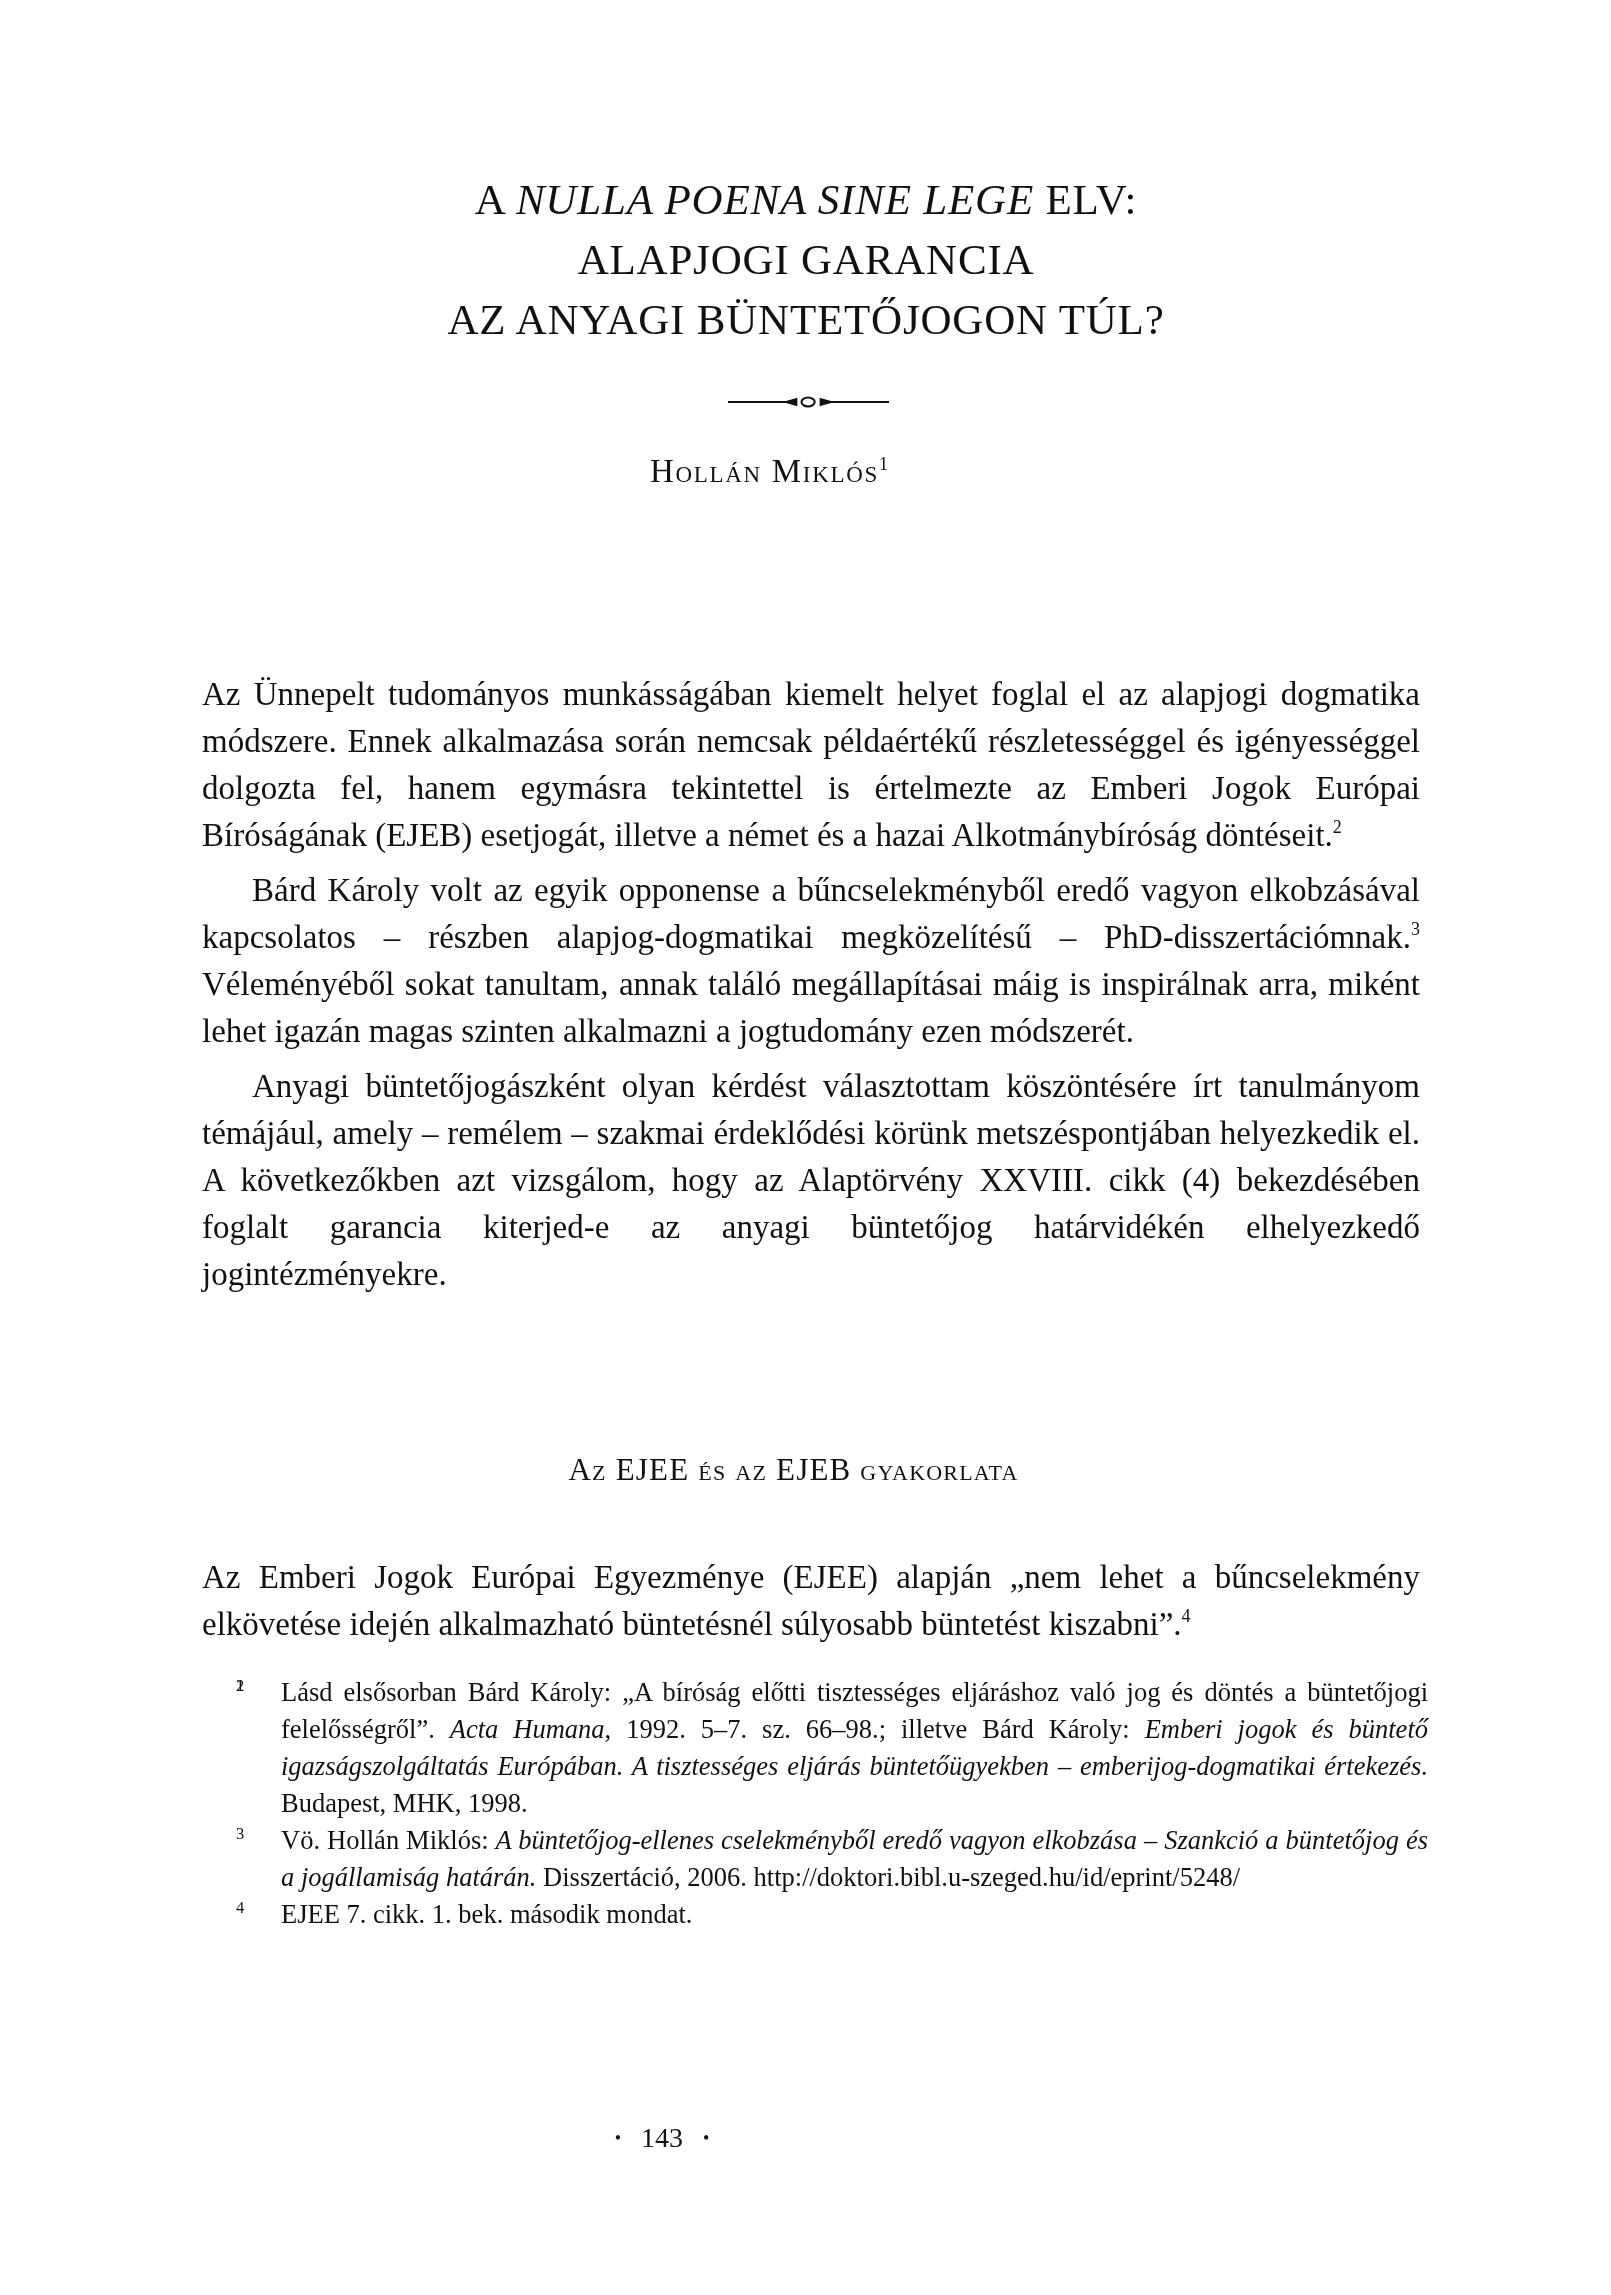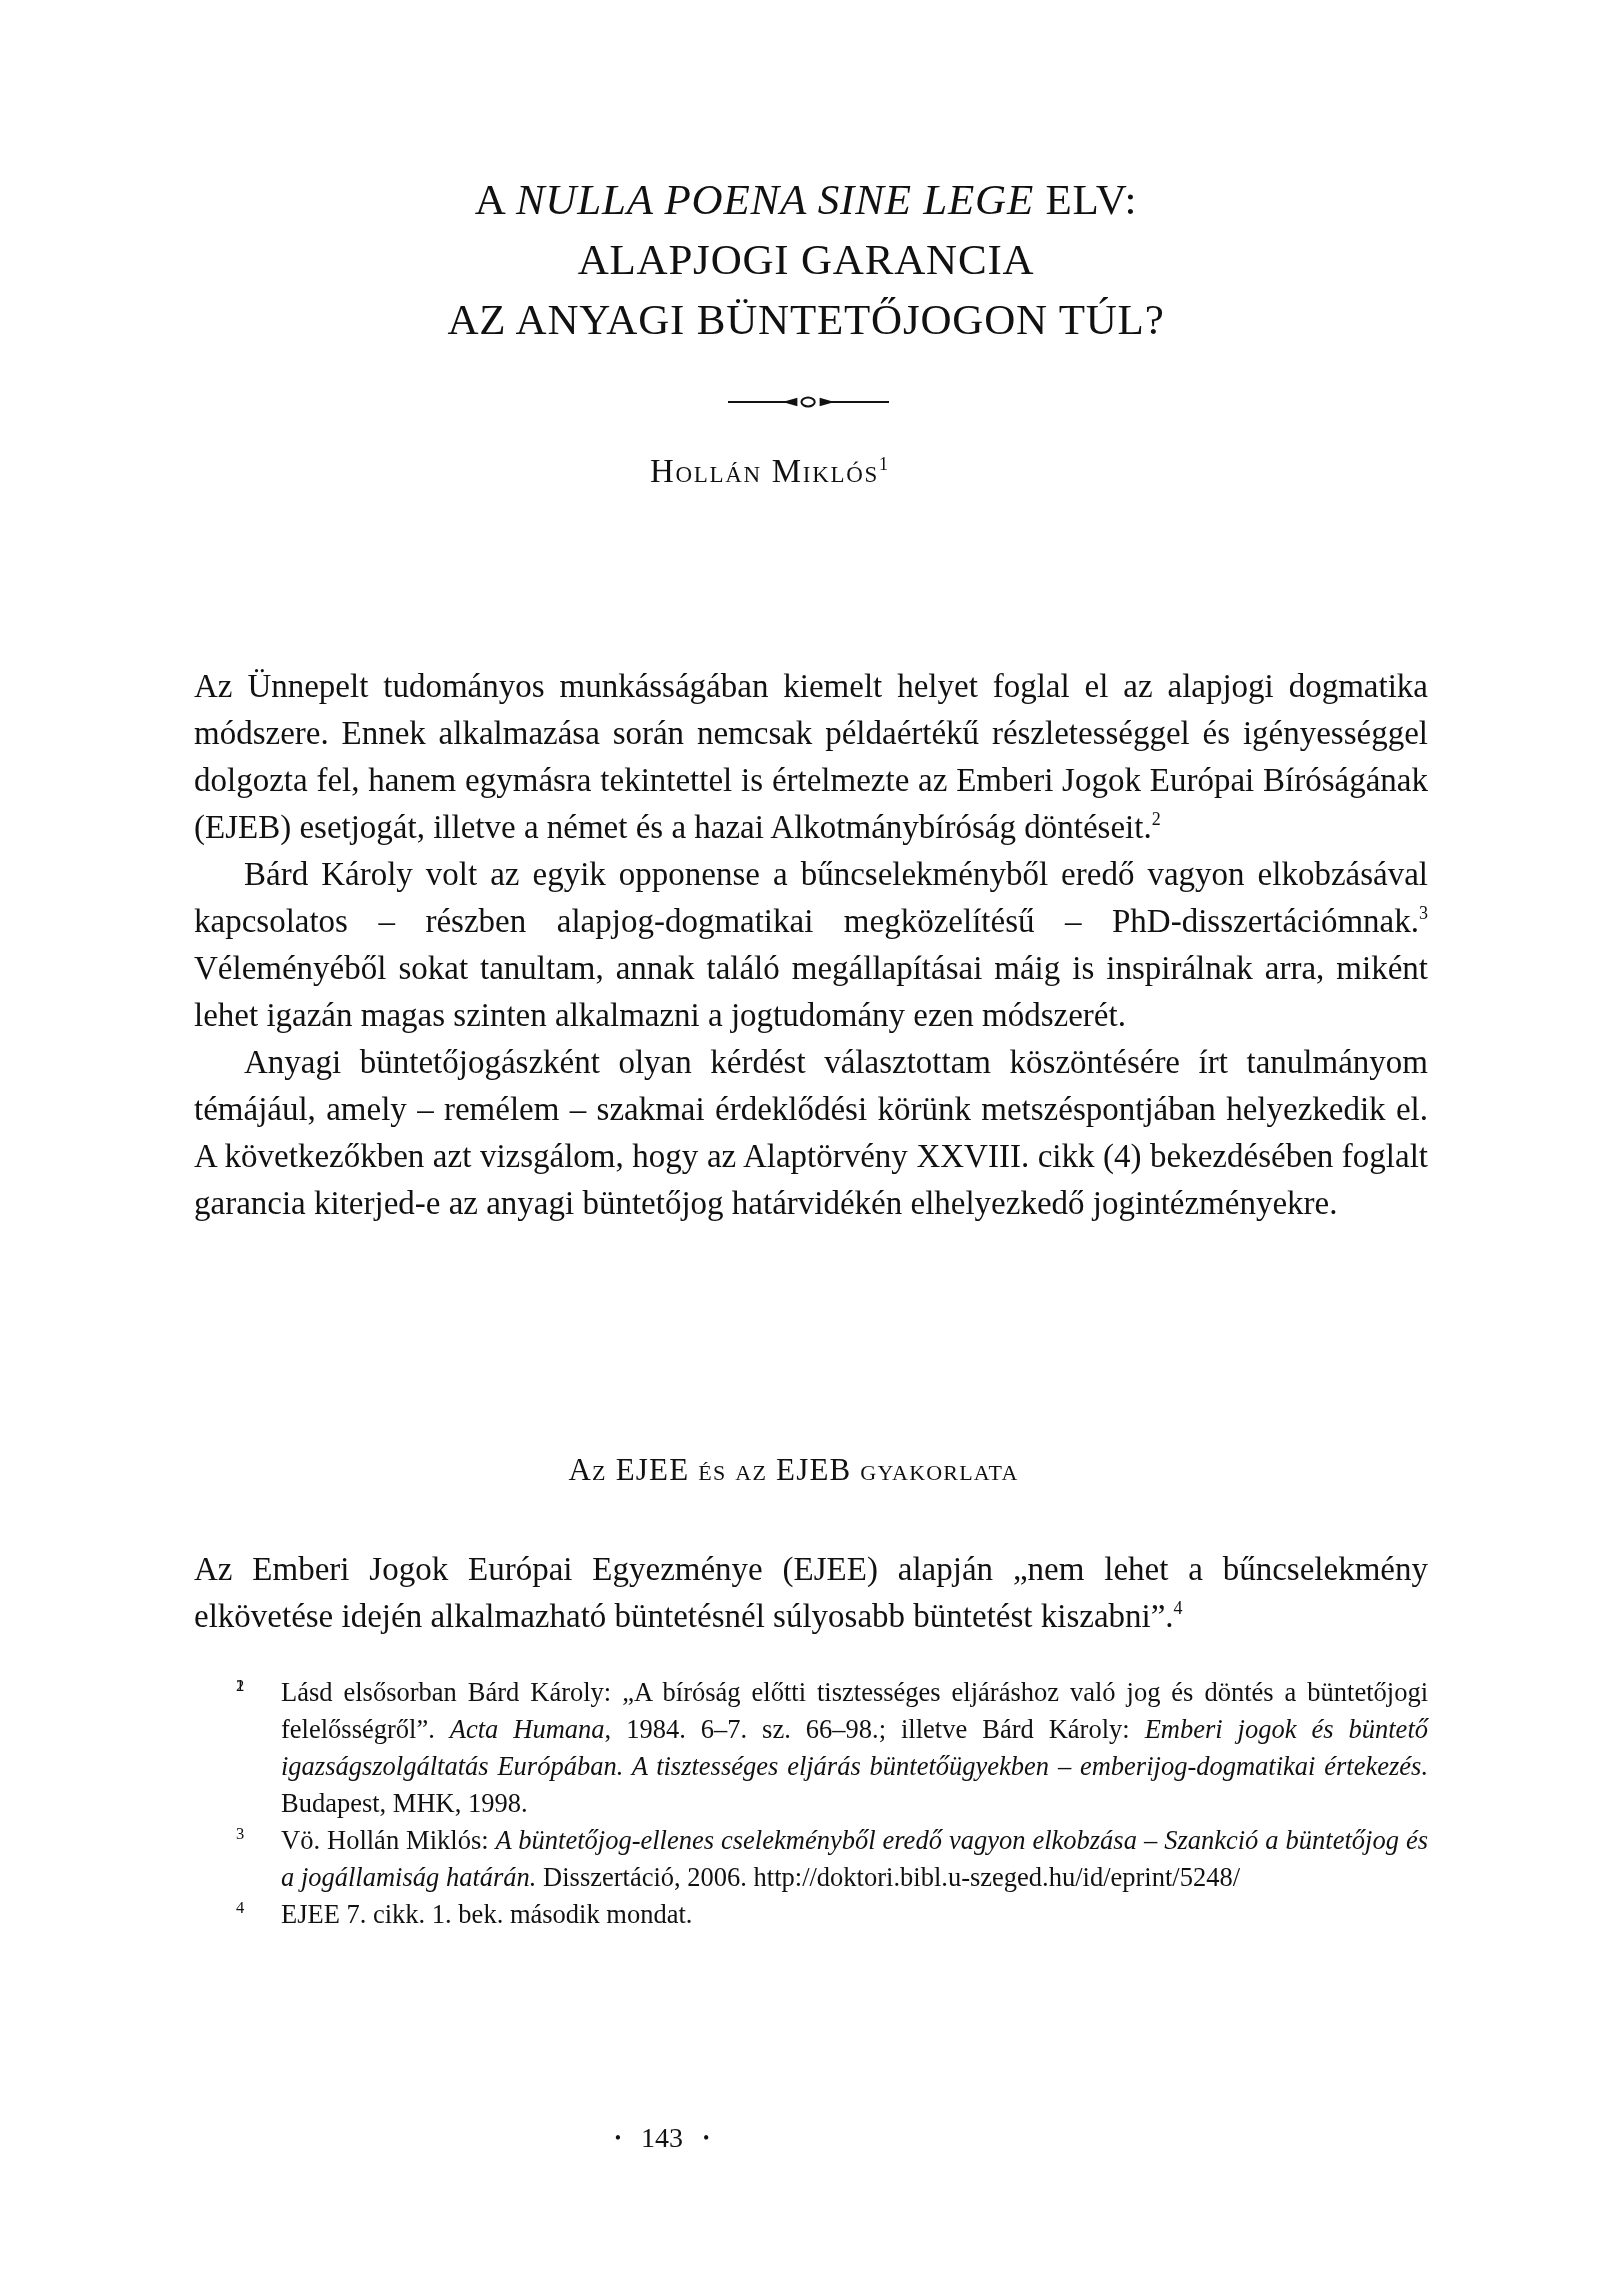--- a/index.html
+++ b/index.html
@@ -4,21 +4,21 @@
 <style>
   html, body { margin:0; padding:0; background:#ffffff; }
   body { width:1612px; height:2295px; position:relative; overflow:hidden; color:#111; font-family:"Liberation Serif","DejaVu Serif",serif; }
   .page { position:absolute; left:0; top:0; width:1612px; height:2295px; }
   .title { position:absolute; left:0; width:1612px; top:170px; text-align:center; font-size:43px; line-height:60px; letter-spacing:0.8px; }
   .title i { font-style:italic;font-family:Liberation Serif, serif; }
   .ornament { position:absolute; top:392px; left:728px; width:161px; height:20px; }
   .author { position:absolute; top:453px; width:1538px; text-align:center; font-size:33px; font-variant:small-caps; letter-spacing:1.7px; }
   .author sup { font-size:18px; vertical-align:11.6px; font-variant:normal; letter-spacing:0; }
   .body { position:absolute; left:194px; width:1234px; font-size:33px; line-height:47px; text-align:justify; }
-  .body p { margin:0; }
+  .body p { margin:8px; }
   .body p.indent { text-indent:50px; }
   .body sup { font-size:18px; line-height:0; vertical-align:13.2px; }
   .p-block { top:663px; }
   .section-heading { position:absolute; top:1452px; width:1587px; text-align:center; font-size:31px; font-variant:small-caps; letter-spacing:1.2px; }
   .ejee { top:1546px; }
   .footnotes { position:absolute; left:236px; width:1192px; top:1674px; font-size:26.5px; line-height:37px; }
   .fn { position:relative; padding-left:45px; text-align:justify; }
   .fn .num { position:absolute; left:0; top:-6.6px; font-size:16.5px; }
   .fn i { font-style:italic; }
   .page-number { position:absolute; top:2122px; width:1324px; text-align:center; font-size:28px; }
@@ -56,21 +56,21 @@
   <div class="body ejee">
     <p><span>Az Emberi Jogok Európai Egyezménye (EJEE) alapján „nem lehet a bűncselekmény elkövetése idején alkalmazható büntetésnél súlyosabb büntetést kiszabni”.</span><sup>4</sup></p>
   </div>
 
   <div class="footnotes">
     <div class="fn">
       <span class="num">1</span>
     </div>
     <div class="fn">
       <span class="num">2</span>
-      <span>Lásd elsősorban Bárd Károly: „A bíróság előtti tisztességes eljáráshoz való jog és döntés a büntetőjogi felelősségről”. </span><i>Acta Humana</i><span>, 1984. 6–7. sz. 66–98.; illetve Bárd Károly: </span><i>Emberi jogok és büntető igazságszolgáltatás Európában. A tisztességes eljárás büntetőügyekben – emberijog-dogmatikai értekezés.</i><span> Budapest, MHK, 1998.</span>
+      <span>Lásd elsősorban Bárd Károly: „A bíróság előtti tisztességes eljáráshoz való jog és döntés a büntetőjogi felelősségről”. </span><i>Acta Humana</i><span>, 1992. 5–7. sz. 66–98.; illetve Bárd Károly: </span><i>Emberi jogok és büntető igazságszolgáltatás Európában. A tisztességes eljárás büntetőügyekben – emberijog-dogmatikai értekezés.</i><span> Budapest, MHK, 1998.</span>
     </div>
     <div class="fn">
       <span class="num">3</span>
       <span>Vö. Hollán Miklós: </span><i>A büntetőjog-ellenes cselekményből eredő vagyon elkobzása – Szankció a büntetőjog és a jogállamiság határán.</i><span> Disszertáció, 2006. http://doktori.bibl.u-szeged.hu/id/eprint/5248/</span>
     </div>
     <div class="fn">
       <span class="num">4</span>
       <span>EJEE 7. cikk. 1. bek. második mondat.</span>
     </div>
   </div>

